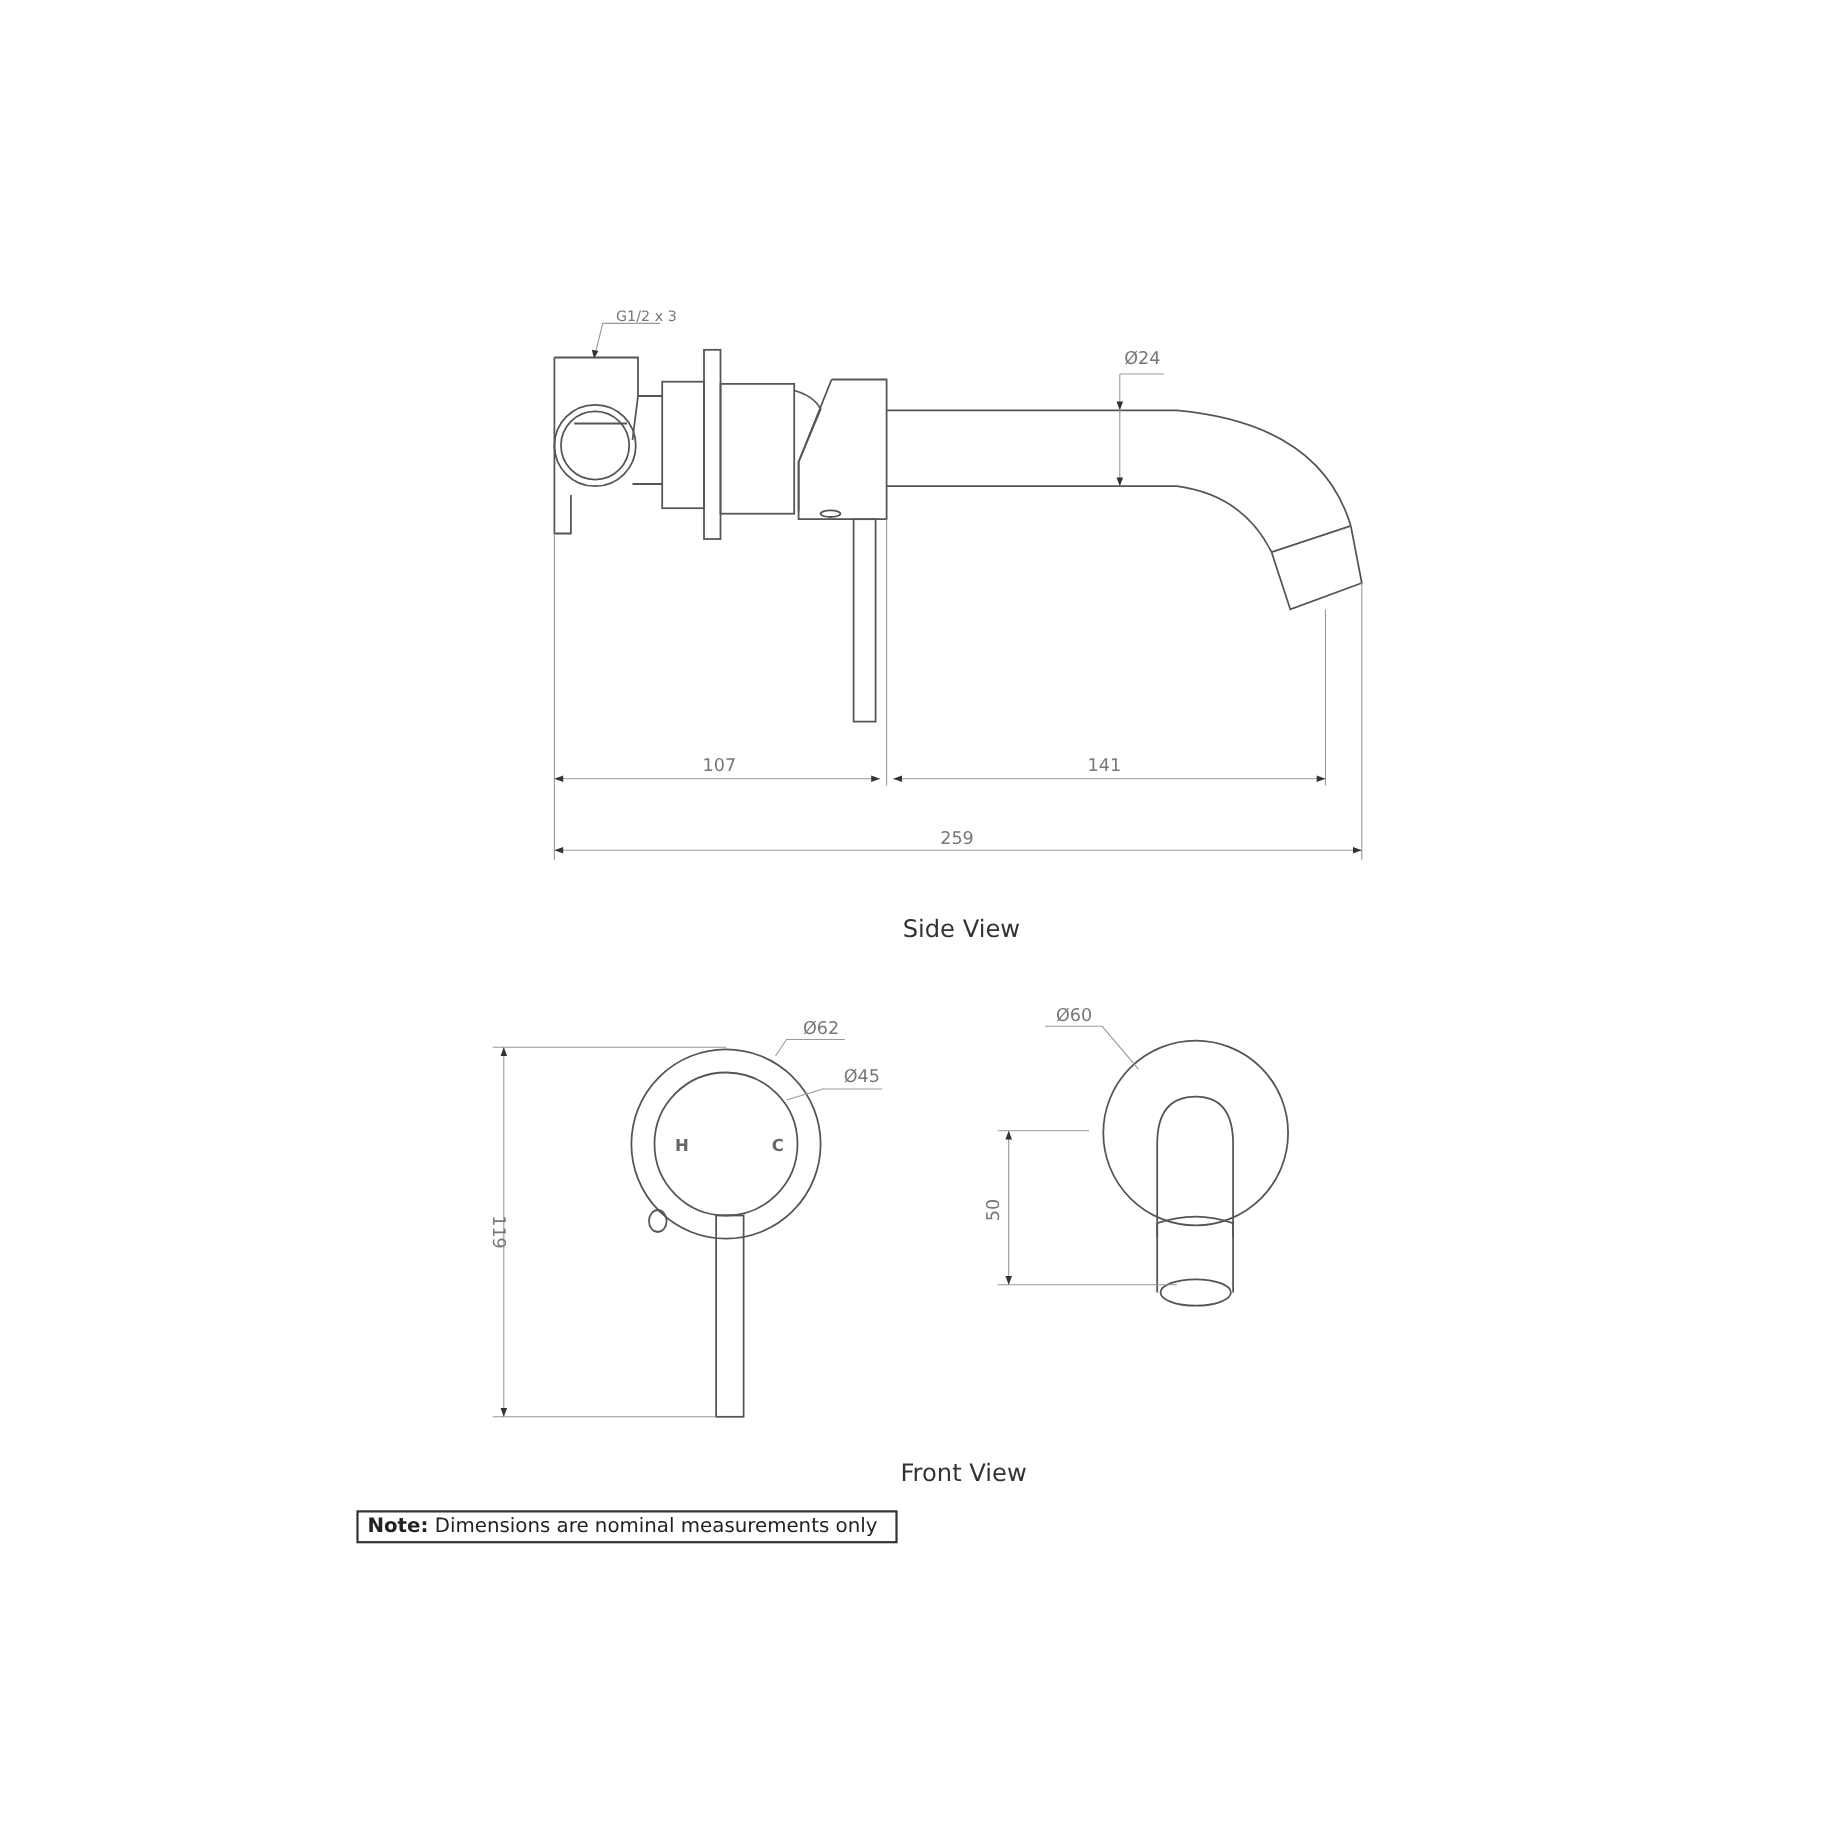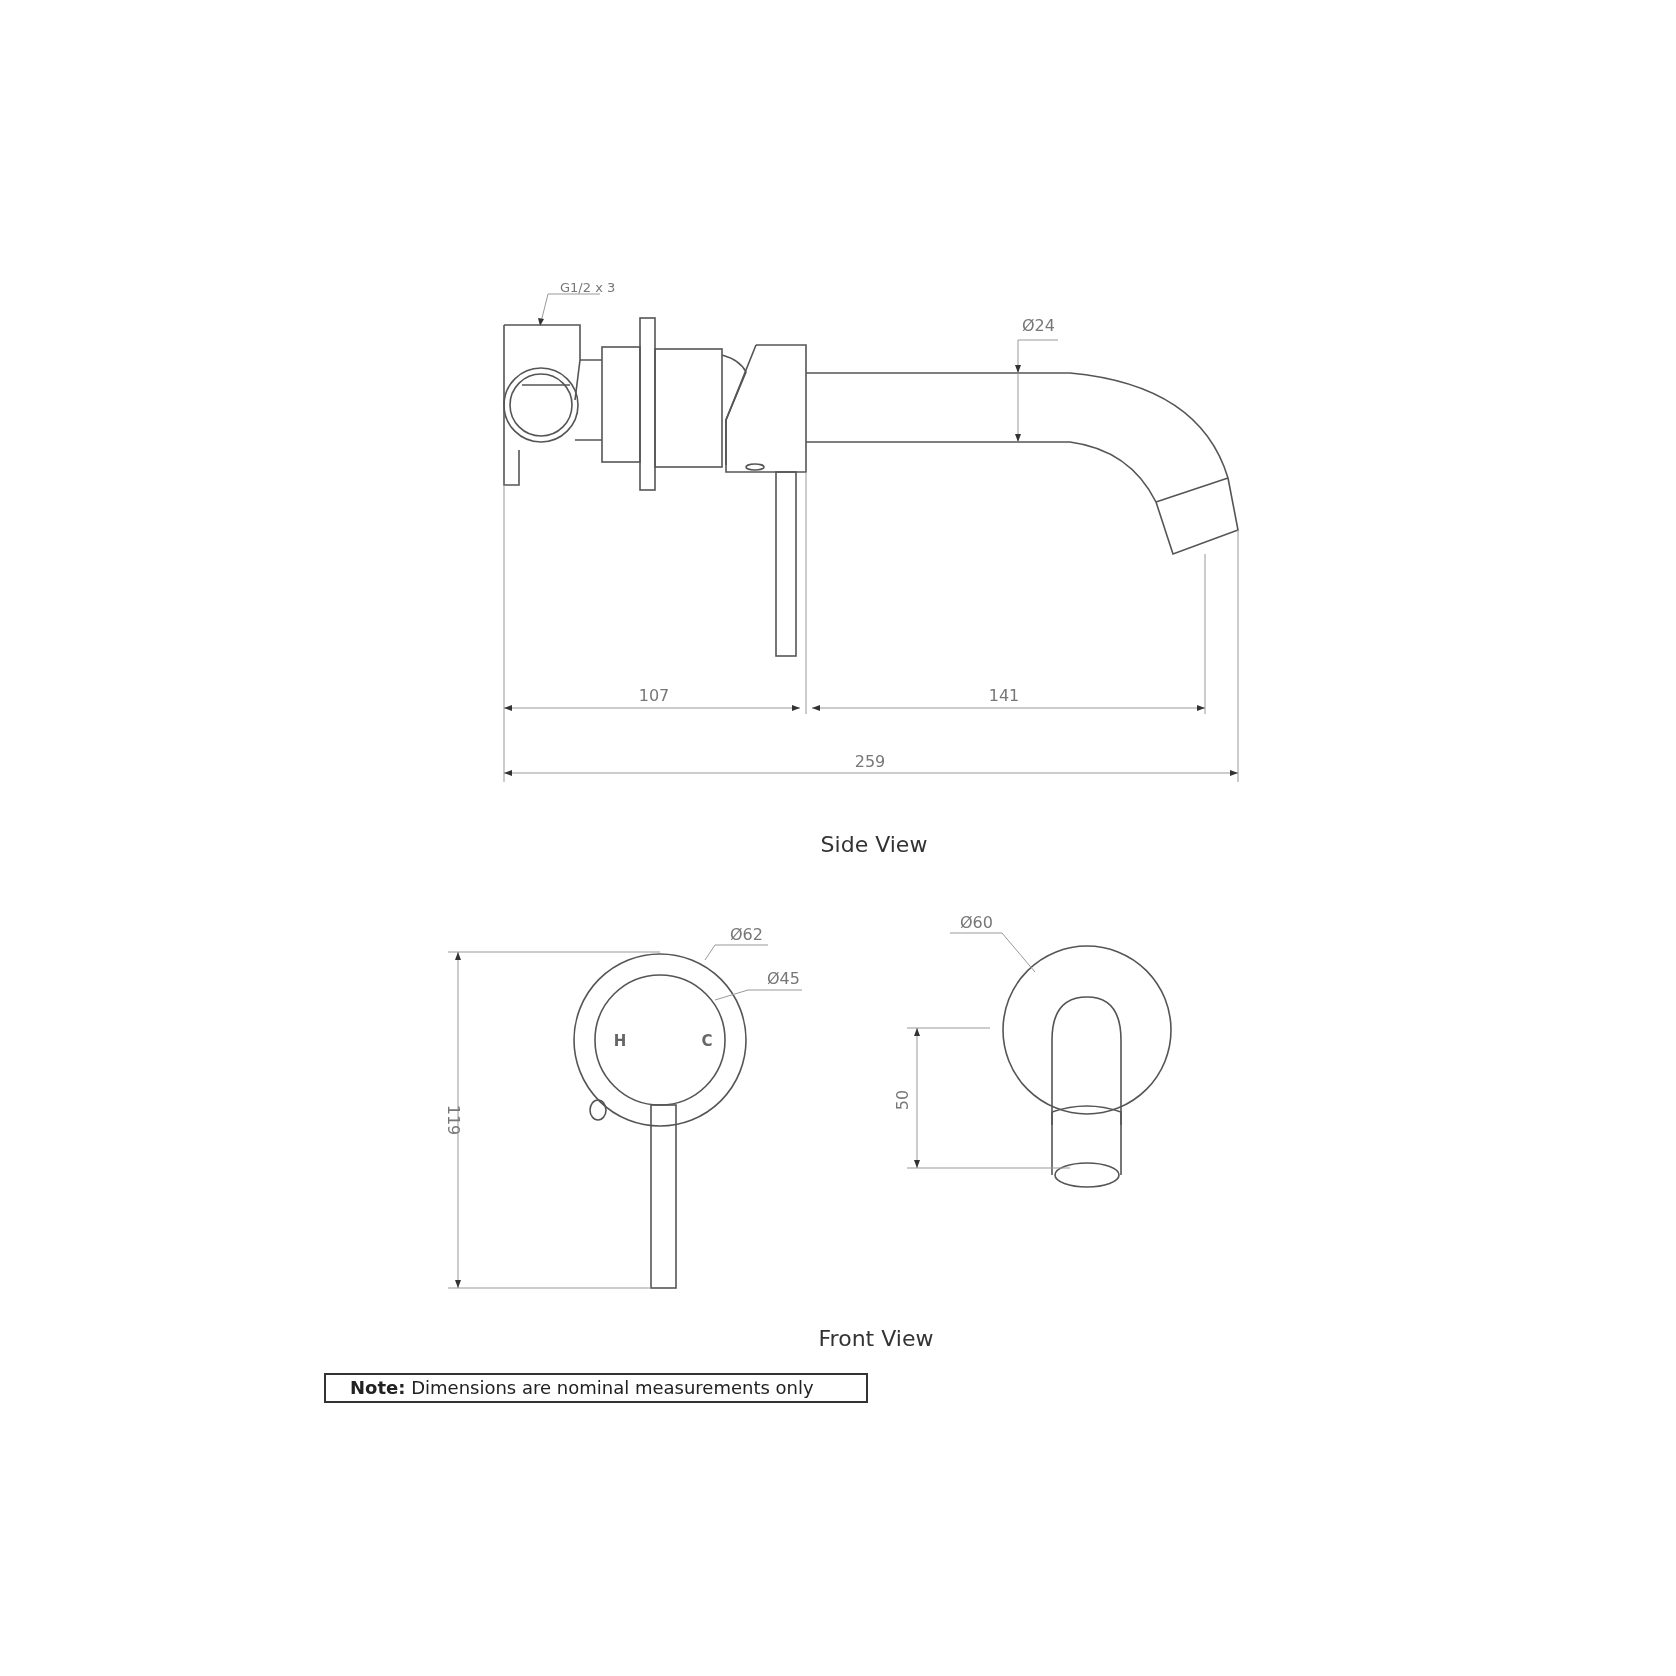--- a/index.html
+++ b/index.html
@@ -3,21 +3,21 @@
 <meta charset="utf-8">
 <style>
 html,body{margin:0;padding:0;background:#fff;}
 #stage{position:relative;width:1676px;height:1676px;background:#fff;overflow:hidden;font-family:"DejaVu Sans",sans-serif;}
 svg{position:absolute;left:0;top:0;}
 .ln{stroke:#555;stroke-width:1.6;fill:none;}
 .dim{stroke:#999;stroke-width:1;fill:none;}
 .dimtxt{font-family:"DejaVu Sans",sans-serif;font-size:16px;fill:#777;}
 .lbl{font-family:"DejaVu Sans",sans-serif;font-size:22px;fill:#333;}
 .hc{font-family:"DejaVu Sans",sans-serif;font-size:15px;font-weight:bold;fill:#666;}
-#note{position:absolute;left:324px;top:1373px;width:544px;height:30px;border:2px solid #333;box-sizing:border-box;font-family:"DejaVu Sans",sans-serif;font-size:18px;color:#222;line-height:26px;padding-left:24px;white-space:nowrap;}
+#note{position:absolute;left:324px;top:1373px;width:492px;height:30px;border:2px solid #333;box-sizing:border-box;font-family:"DejaVu Sans",sans-serif;font-size:18px;color:#222;line-height:26px;padding-left:8px;white-space:nowrap;}
 #note b{font-weight:bold;}
 </style>
 </head>
 <body>
 
 <div id="stage">
 <svg width="1676" height="1676" viewBox="0 0 1676 1676">
 
   <g>
 

